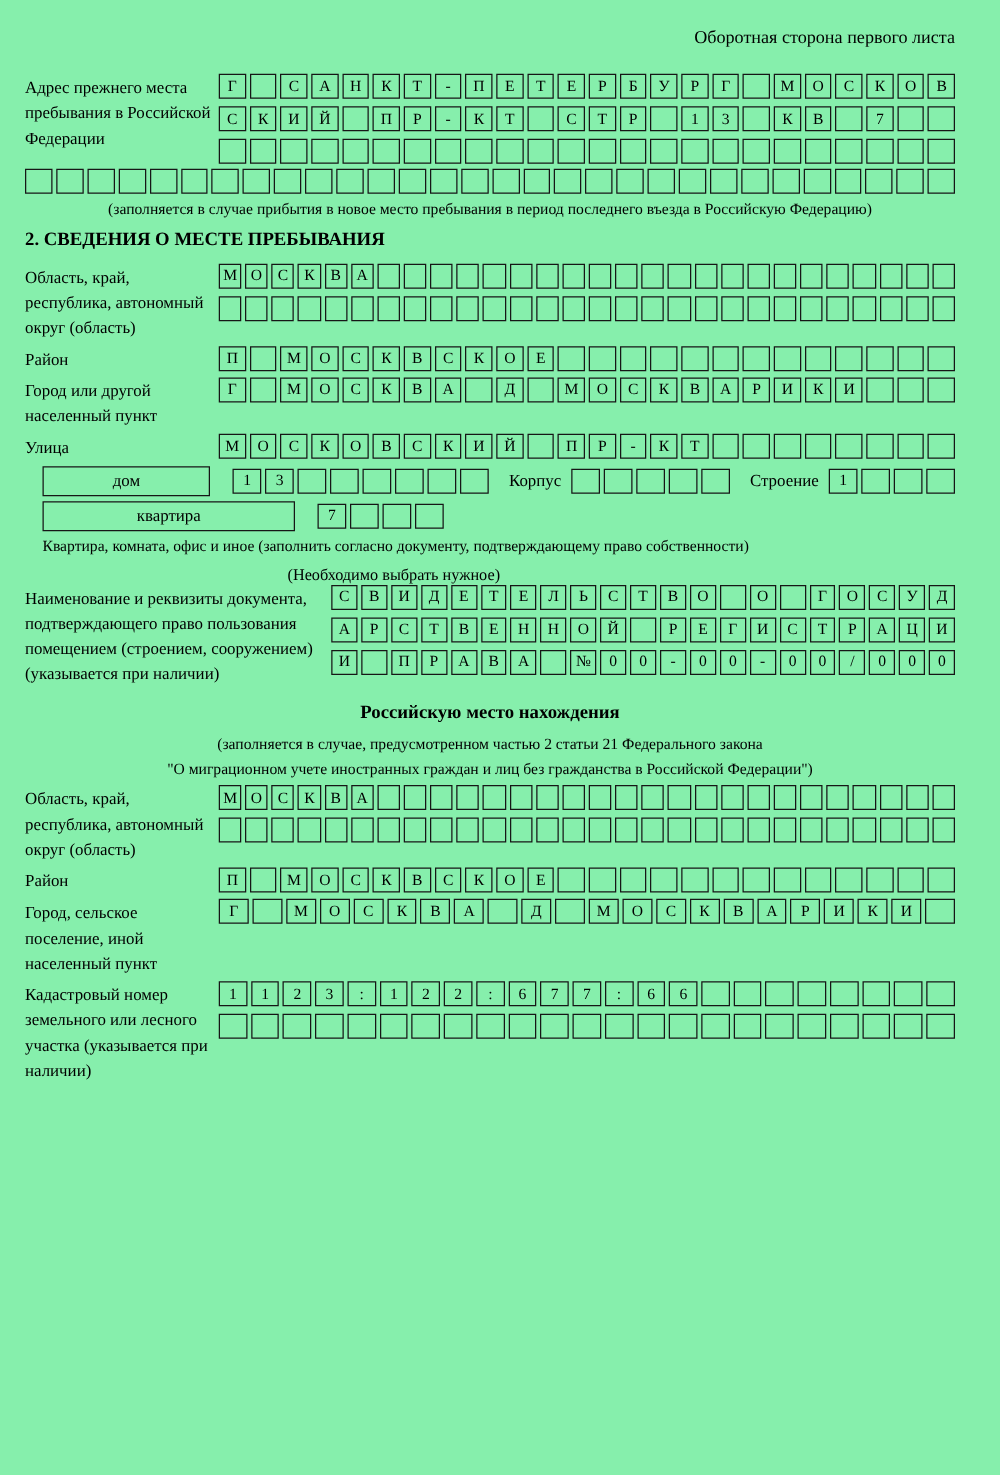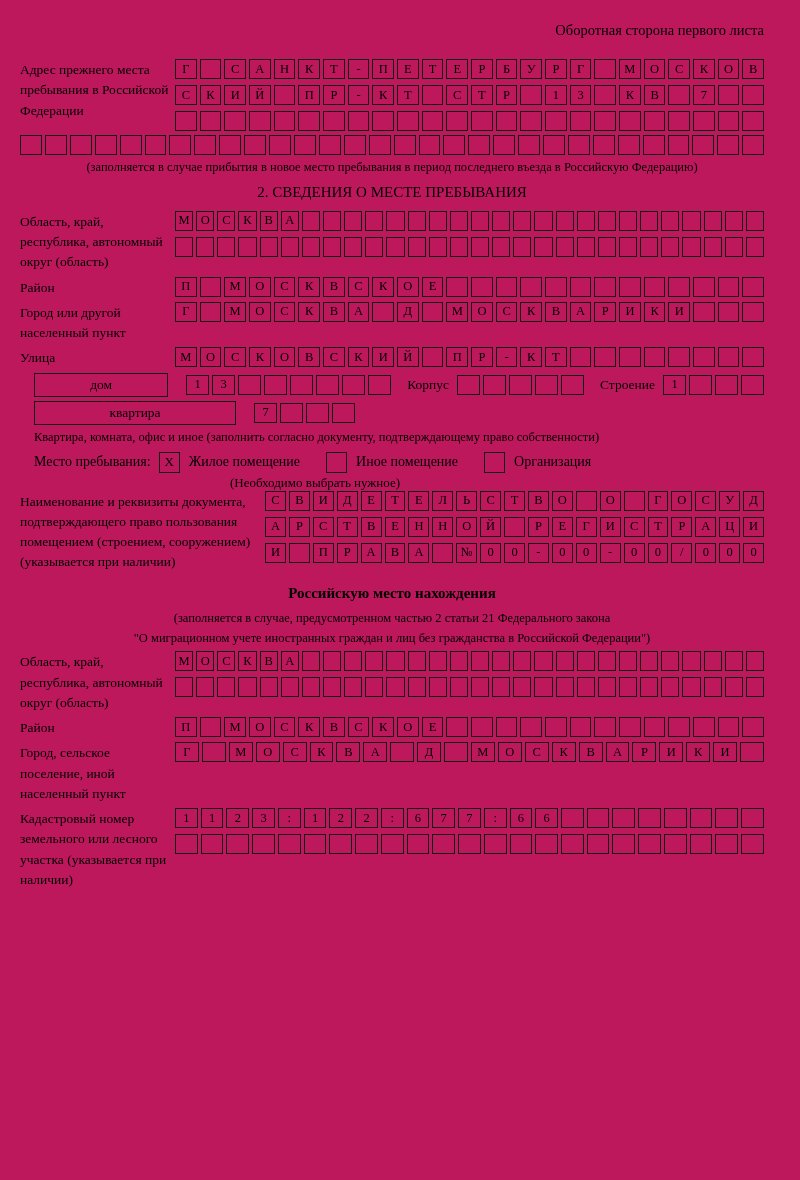--- a/index.html
+++ b/index.html
@@ -1,19 +1,19 @@
 <!DOCTYPE html>
 <html><head>
 <meta charset="utf-8">
 <style>
   * { box-sizing: border-box; margin: 0; padding: 0; }
   html, body { background: #ffffff; }
   .page {
     width: 800px; height: 1180px;
-    background: #be185d; color: #000;
+    background: #86efac; color: #000;
     font-family: "Liberation Serif", "DejaVu Serif", serif;
     padding: 6px 36px 0 20px;
     position: relative; overflow: hidden;
   }
   .header-note { text-align: right; font-size: 14.5px; margin: 16px 0 20px; }
 
   .field { display: flex; margin-bottom: 4px; }
   .label { flex: 0 0 155px; font-size: 13.5px; line-height: 1.5; padding-top: 1px; padding-right: 6px; }
   .cells-col { flex: 1; display: flex; flex-direction: column; gap: 6px; }
   .cellrow { display: flex; gap: 3px; }
@@ -23,21 +23,21 @@
     display: flex; align-items: center; justify-content: center;
     font-size: 12.5px; overflow: hidden;
   }
   .cellrow.fixed .cell { flex: 0 0 23px; }
   .fullrow { width: 744px; margin-bottom: 4px; }
 
   .caption { font-size: 12.5px; line-height: 1.35; margin-bottom: 4px; }
   .caption.center { text-align: center; }
   .caption.left { margin-left: 14px; margin-top: 2px; margin-bottom: 6px; }
 
-  .section-title { text-align: center; font-weight: normal; font-size: 15px; margin: 8px 0 10px; }
+  .section-title { text-align: left; font-weight: bold; font-size: 15px; margin: 8px 0 10px; }
   .subsection-title { text-align: center; font-weight: bold; font-size: 15px; margin: 12px 0 8px; }
 
   .house-row { display: flex; align-items: center; margin: 2px 0 4px 14px; }
   .wide-box {
     border: 1.5px solid #161616; height: 24px;
     display: flex; align-items: center; justify-content: center;
     font-size: 13.5px;
   }
   .house-box { width: 168px; margin-right: 18px; }
   .apt-box { width: 202px; margin-right: 18px; }
@@ -386,29 +386,20 @@
     <div class="wide-box apt-box">квартира</div>
     <div class="cellrow fixed">
         <span class="cell">7</span>
         <span class="cell"></span>
         <span class="cell"></span>
         <span class="cell"></span>
       </div>
   </div>
   <div class="caption left">Квартира, комната, офис и иное (заполнить согласно документу, подтверждающему право собственности)</div>
 
-  <div class="stay-row">
-    <span class="stay-label">Место пребывания:</span>
-    <span class="checkbox">X</span>
-    <span class="opt-label">Жилое помещение</span>
-    <span class="checkbox"></span>
-    <span class="opt-label">Иное помещение</span>
-    <span class="checkbox"></span>
-    <span class="opt-label">Организация</span>
-  </div>
   <div class="stay-note">(Необходимо выбрать нужное)</div>
 
   <div class="field doc-field">
     <div class="label">Наименование и реквизиты документа, подтверждающего право пользования помещением (строением, сооружением) (указывается при наличии)</div>
     <div class="cells-col">
       <div class="cellrow">
           <span class="cell">С</span>
           <span class="cell">В</span>
           <span class="cell">И</span>
           <span class="cell">Д</span>

